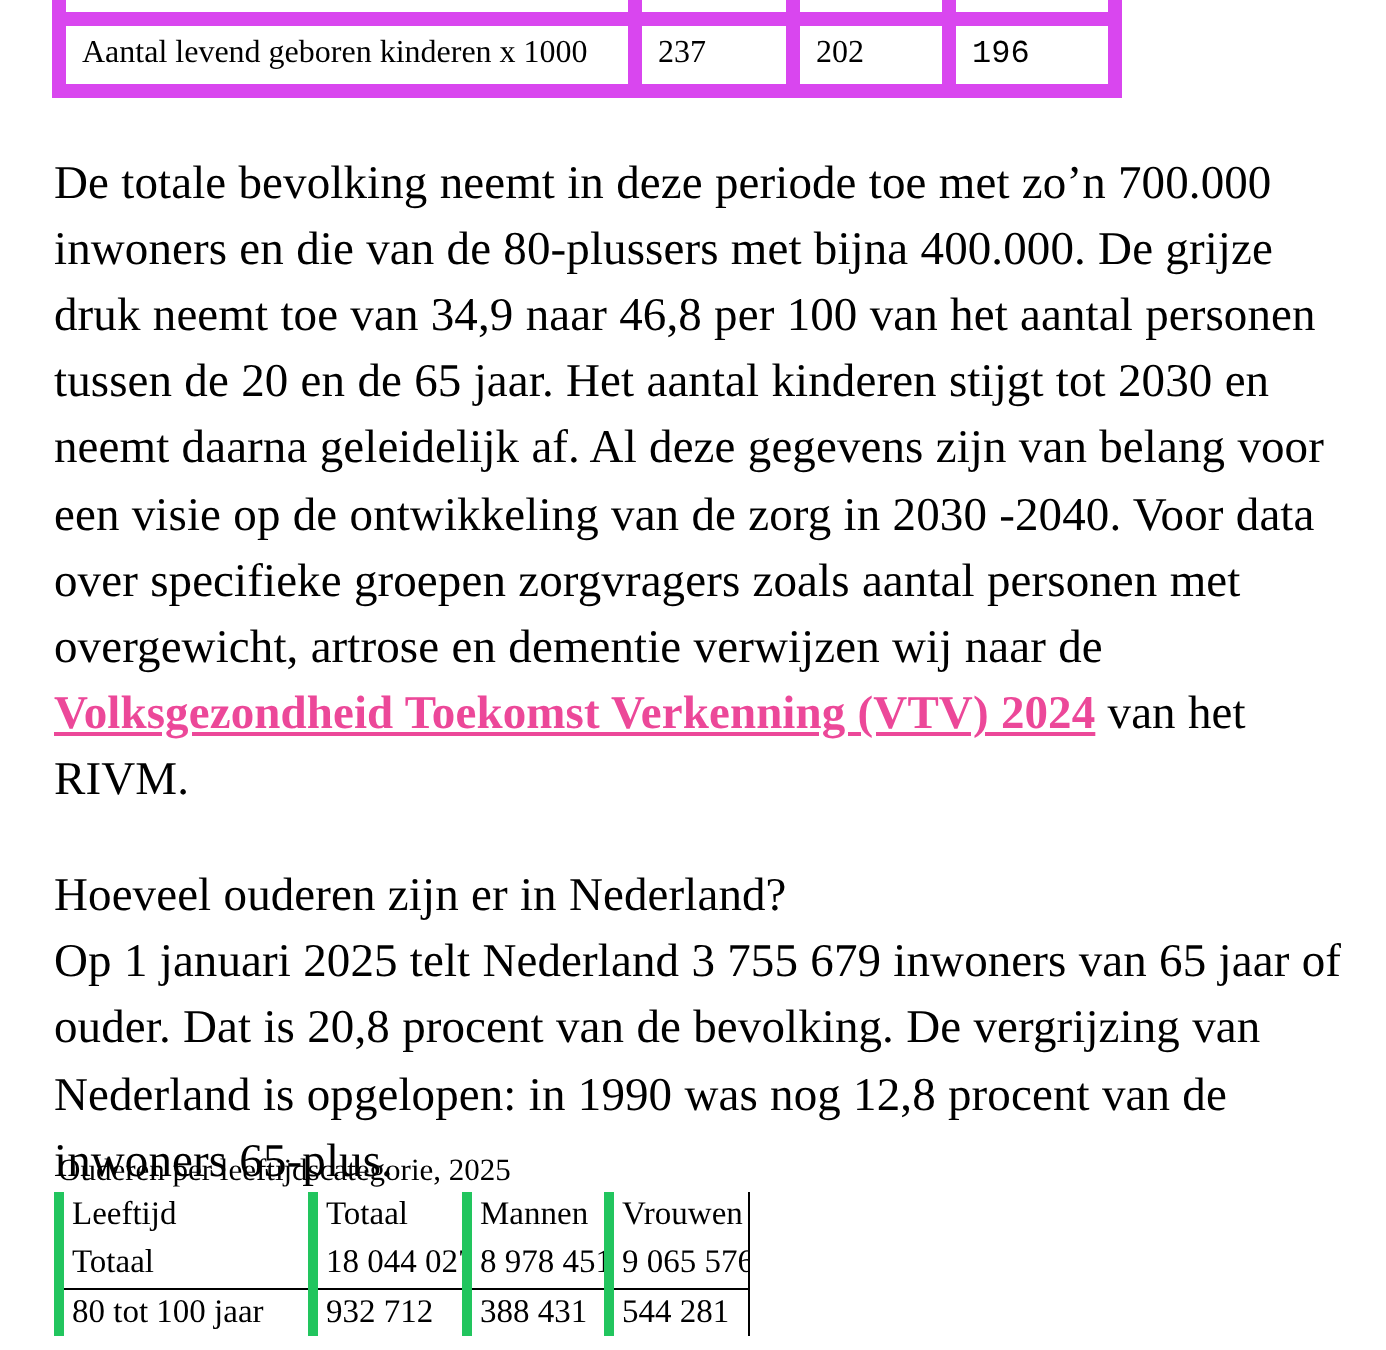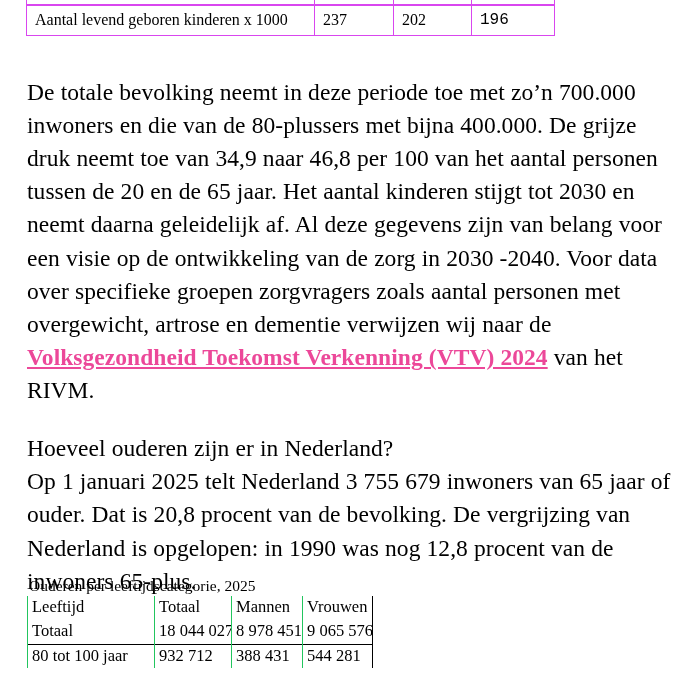--- a/index.html
+++ b/index.html
@@ -23,21 +23,21 @@
     top: -30px;
     left: 26px;
     width: 528px;
   }
   table.doc-table {
     border-collapse: collapse;
     table-layout: fixed;
     width: 100%;
   }
   table.doc-table td, table.doc-table th {
-    border: 1px solid #d946ef;
+    border: 7px solid #d946ef;
     font-weight: normal;
     text-align: left;
     vertical-align: middle;
     font-size: 16px;
     line-height: 1.25;
     padding: 4px 8px 5px 8px;
     white-space: nowrap;
     overflow: hidden;
   }
   .top-table-wrap table.doc-table tr.hdr td {
@@ -98,21 +98,21 @@
     width: 100%;
     border: none;
   }
   table.tbl2 td {
     font-size: 16.5px;
     line-height: 1.1;
     padding: 2px 3px 3px 4px;
     height: 24px;
     white-space: nowrap;
     border: none;
-    border-left: 1px solid #22c55e;
+    border-left: 5px solid #22c55e;
     vertical-align: middle;
     overflow: hidden;
     font-family: Liberation Serif, serif;
   }
   table.tbl2 td.last { border-right: 1px solid #000; margin-left: 40px; }
   table.tbl2 tr.sep td { border-top: 1px solid #000; }
   .b-c1 { width: 127px; }
   .b-c2 { width: 77px;  }
   .b-c3 { width: 71px;  }
   .b-c4 { width: 70px;  }

